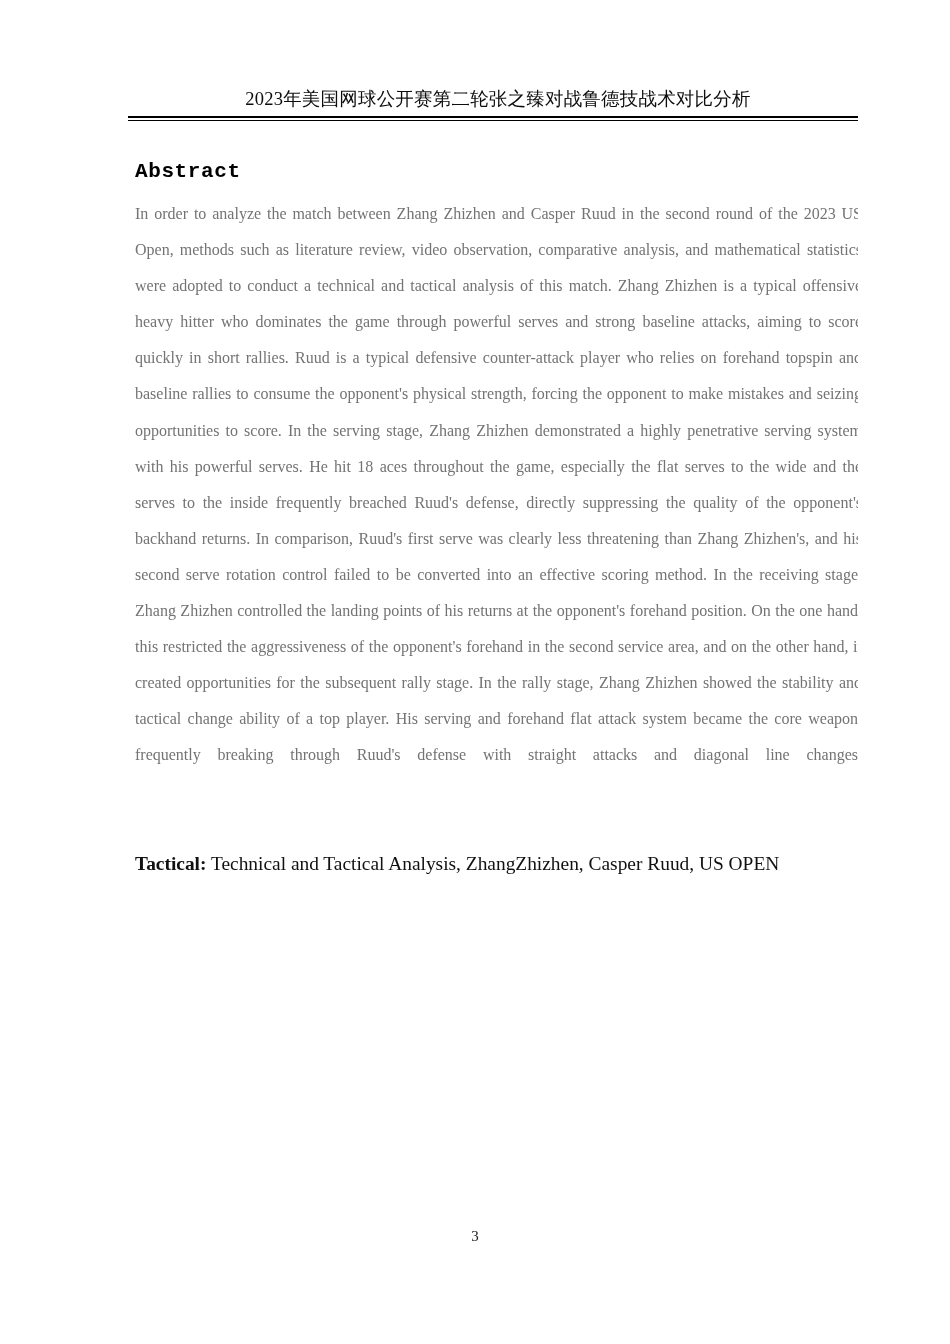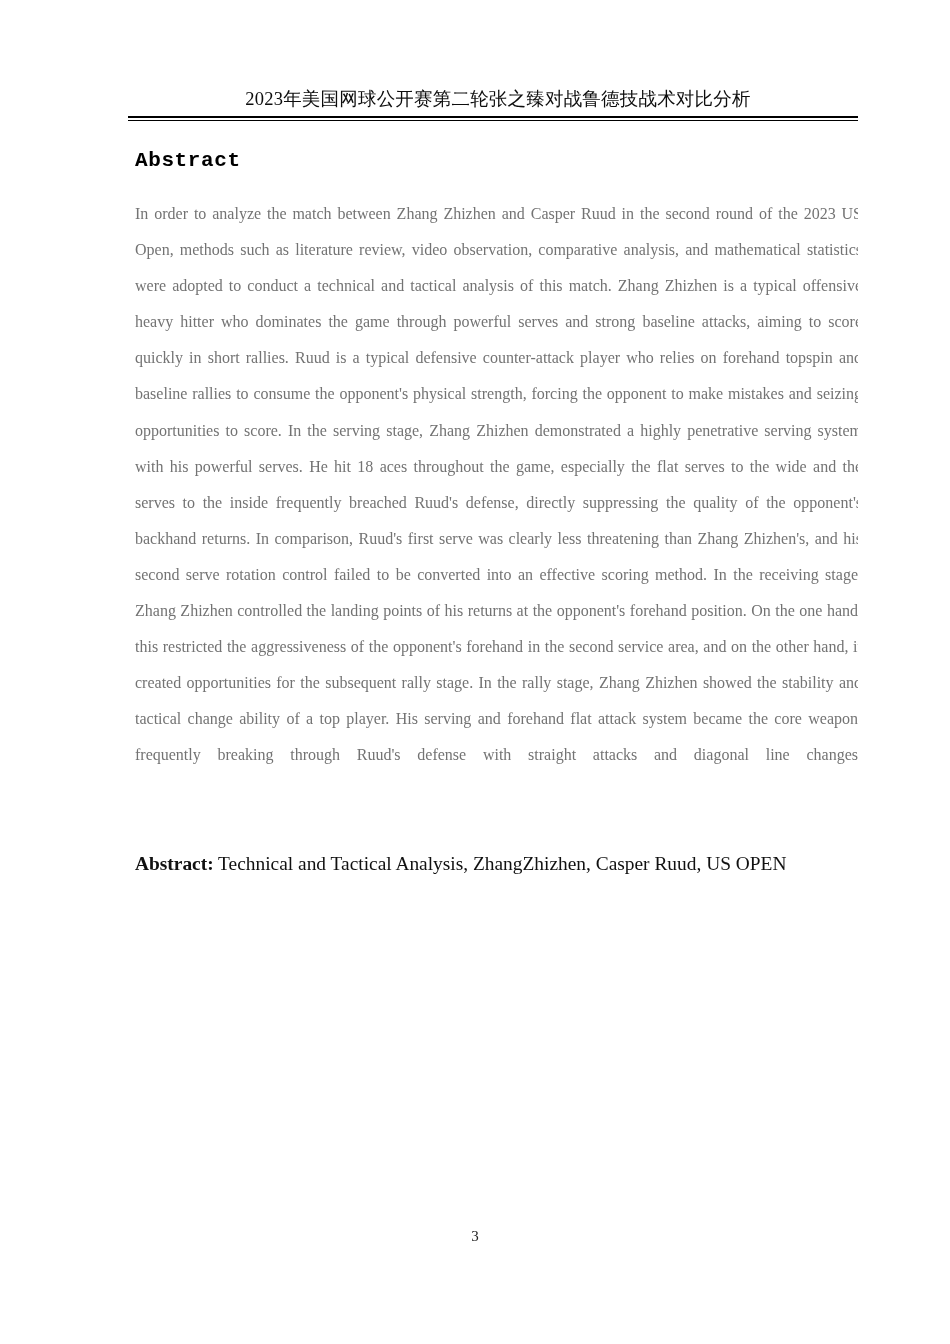--- a/index.html
+++ b/index.html
@@ -53,21 +53,21 @@
     top: 3.5px;
     width: 100%;
     height: 1px;
     background: #000000;
   }
 
   
   .abstract-heading {
     position: absolute;
     left: 135px;
-    top: 149px;
+    top: 160px;
     font-family: "Liberation Mono", "DejaVu Sans Mono", monospace;
     font-size: 21px;
     font-weight: bold;
     letter-spacing: 0.6px;
     color: #000000;
   }
 
   
   .body-block {
     position: absolute;
@@ -129,19 +129,19 @@
     <div class="rule-thick"></div>
     <div class="rule-thin"></div>
   </div>
 
   <div class="abstract-heading">Abstract</div>
 
   <div class="body-block">
     <p class="abstract-paragraph">In order to analyze the match between Zhang Zhizhen and Casper Ruud in the second round of the 2023 US Open, methods such as literature review, video observation, comparative analysis, and mathematical statistics were adopted to conduct a technical and tactical analysis of this match. Zhang Zhizhen is a typical offensive heavy hitter who dominates the game through powerful serves and strong baseline attacks, aiming to score quickly in short rallies. Ruud is a typical defensive counter-attack player who relies on forehand topspin and baseline rallies to consume the opponent's physical strength, forcing the opponent to make mistakes and seizing opportunities to score. In the serving stage, Zhang Zhizhen demonstrated a highly penetrative serving system with his powerful serves. He hit 18 aces throughout the game, especially the flat serves to the wide and the serves to the inside frequently breached Ruud's defense, directly suppressing the quality of the opponent's backhand returns. In comparison, Ruud's first serve was clearly less threatening than Zhang Zhizhen's, and his second serve rotation control failed to be converted into an effective scoring method. In the receiving stage, Zhang Zhizhen controlled the landing points of his returns at the opponent's forehand position. On the one hand, this restricted the aggressiveness of the opponent's forehand in the second service area, and on the other hand, it created opportunities for the subsequent rally stage. In the rally stage, Zhang Zhizhen showed the stability and tactical change ability of a top player. His serving and forehand flat attack system became the core weapon, frequently breaking through Ruud's defense with straight attacks and diagonal line changes.</p>
 
     <p class="keywords-line">
-      <span class="keywords-label">Abstract:</span><span> Technical and Tactical Analysis, ZhangZhizhen, Casper Ruud, US OPEN</span>
+      <span class="keywords-label">Tactical:</span><span> Technical and Tactical Analysis, ZhangZhizhen, Casper Ruud, US OPEN</span>
     </p>
   </div>
 
   <div class="page-number">3</div>
 
 </div>
 
 </body></html>

